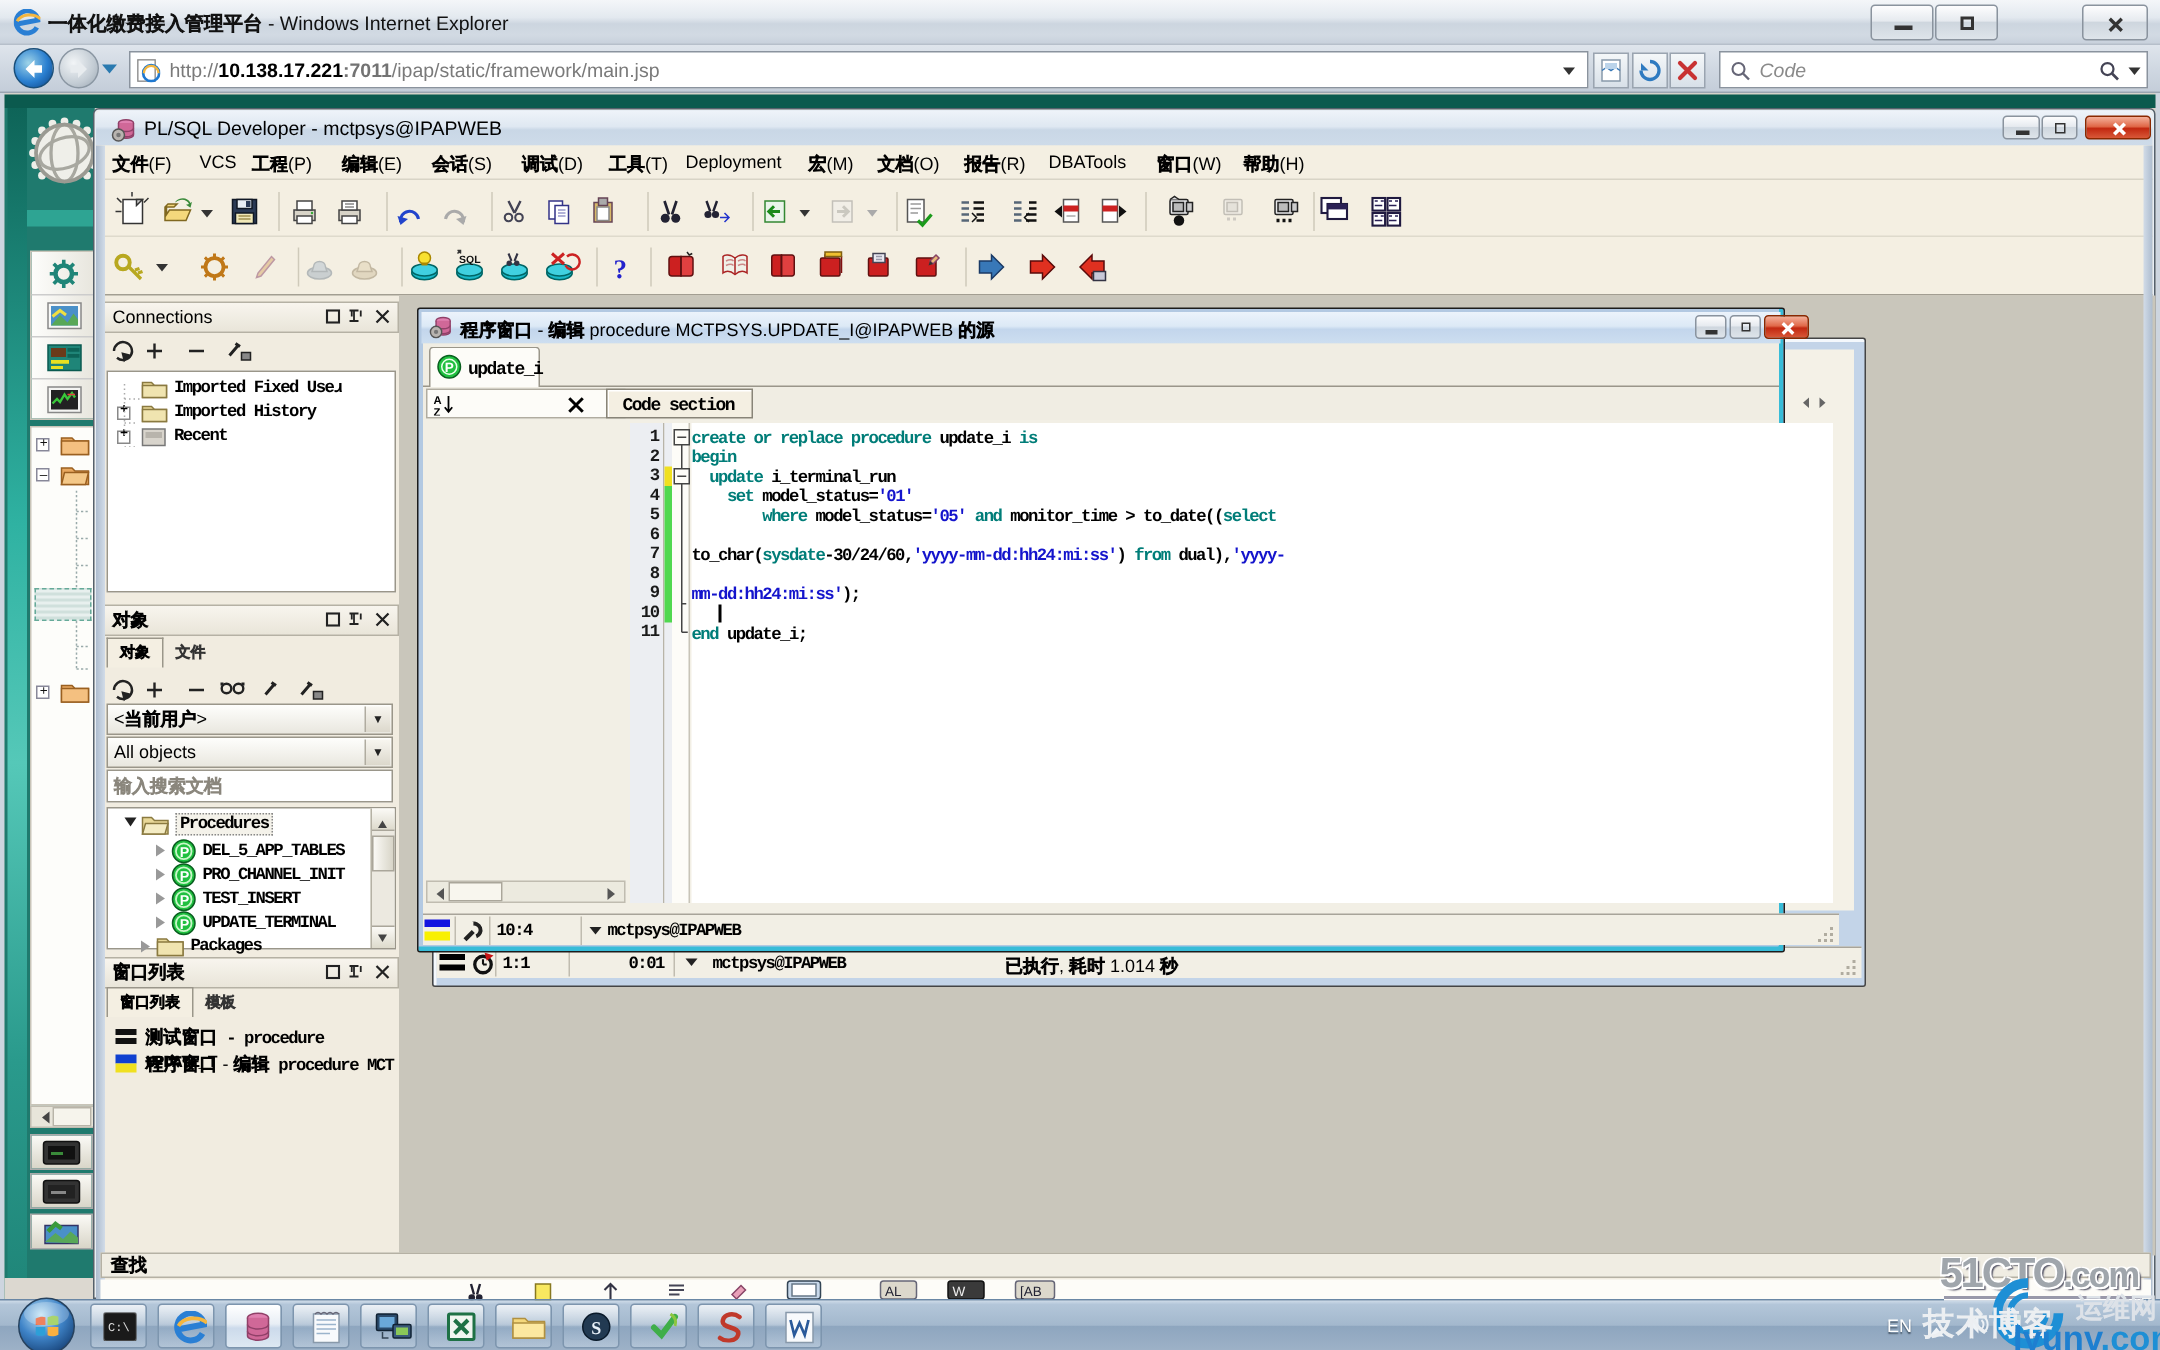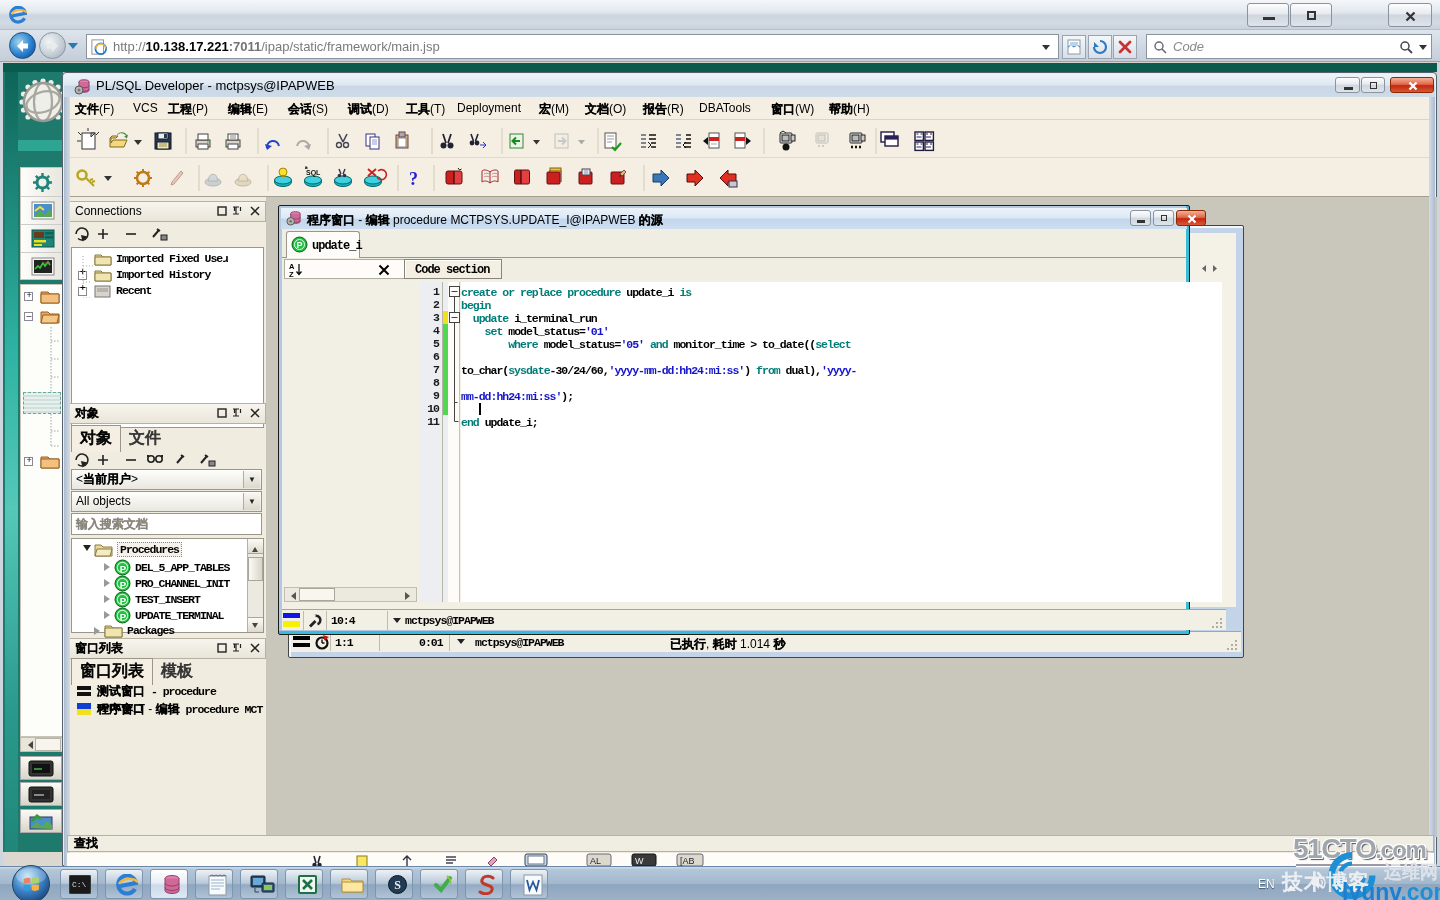--- a/index.html
+++ b/index.html
@@ -23,41 +23,42 @@
 #plsqltitle{position:absolute;left:1px;top:1px;width:1371px;height:23px;background:linear-gradient(180deg,#eef3f9 0%,#dfe8f2 45%,#c9d7e6 55%,#cedbe9 100%);border-radius:3px 3px 0 0}
 #plsqlmenu{position:absolute;left:1px;top:24px;width:1371px;height:23px;background:#f4efe2;border-bottom:1px solid #d8d4c6;font-size:12px;color:#000}
 #tb1{position:absolute;left:1px;top:47px;width:1371px;height:38px;background:#f4efe2;border-bottom:1px solid #dedacc}
 #tb2{position:absolute;left:1px;top:85px;width:1371px;height:39px;background:#f4efe2;border-bottom:1px solid #a29e92}
 
 .phead{position:absolute;left:6px;width:197px;height:21px;background:linear-gradient(180deg,#f8f5ee,#e9e5d9);border:1px solid #b5b1a4;font-size:12px;color:#000;line-height:19px;padding-left:5px}
 .pbtns{position:absolute;right:3px;top:3px;width:46px;height:13px}
 .whitebox{position:absolute;background:#fff;border:1px solid #9a968a}
 .combo{position:absolute;left:8px;width:191px;height:21px;background:linear-gradient(180deg,#fefefc,#e9e7df);border:1px solid #9a968a;font-size:12px;line-height:19px;padding-left:4px;color:#000}
 .combo .da{position:absolute;right:1px;top:1px;width:17px;height:17px;background:linear-gradient(180deg,#f8f6f0,#dcd8cc);border-left:1px solid #b0aca0;text-align:center;font-size:8px;line-height:17px;color:#222}
-.tabs{position:absolute;font-size:16px;color:#000}
+.tabs{position:absolute;font-size:10px;color:#000}
 .tab-a{display:inline-block;background:#f4efe2;border:1px solid #9a968a;border-bottom:none;padding:2px 8px 3px 8px;position:relative;top:0}
 .tab-i{display:inline-block;border-bottom:none;padding:3px 8px 2px 8px;color:#333}
 
 #mdi{position:absolute;left:203px;top:124px;width:1171px;height:640px;background:#c9c6bb}
 .iwtitle{position:absolute;left:2px;top:2px;right:2px;height:21px;background:linear-gradient(180deg,#ecf3fb 0%,#dce9f6 45%,#c3d6ec 55%,#cddef0 100%);font-size:12px;color:#000}
 .iwbody{position:absolute;left:3px;top:23px;right:3px;bottom:3px;background:#f2efe5}
 
 #gutter{position:absolute;background:#eceef2;border-right:1px solid #b8b4a8;font-family:"Liberation Mono",monospace;font-size:11.5px;letter-spacing:-1px;font-weight:bold;color:#1a1a1a;text-align:right;white-space:pre}
 #codearea{position:absolute;background:#fff;font-family:"Liberation Mono",monospace;font-size:11.5px;font-weight:bold;white-space:pre;line-height:13px;letter-spacing:-1px;color:#000}
 .kw{color:#007d78}.str{color:#1414cc}.id{color:#000}
 
 #taskbar{left:0;top:866px;width:1440px;height:34px;background:linear-gradient(180deg,#cfdce9 0%,#b3c6d9 8%,#a3b8cd 50%,#8ea6bf 52%,#9db1c7 100%);border-top:1px solid #6a87a5}
 .tbtn{position:absolute;top:2px;width:38px;height:30px;border:1px solid #7d95ae;border-radius:3px;background:linear-gradient(180deg,rgba(255,255,255,.75),rgba(255,255,255,.25) 45%,rgba(160,185,210,.25) 55%,rgba(200,215,230,.5))}
 </style></head><body>
 
 <div class="ab" id="ietitle">
   <svg class="ab" style="left:9px;top:6px" width="18" height="18" viewBox="0 0 22 22">
       <path d="M19 15 a9 9 0 1 1 1 -6 l-16 3" fill="none" stroke="#2a7fd4" stroke-width="4"></path>
       <path d="M3 10 a11 8 0 0 1 19 -2" stroke="#f4b63f" fill="none" stroke-width="2.5"></path>
     </svg>
+  <div class="txt"><b class="cn">一体化缴费接入管理平台</b> - Windows Internet Explorer</div>
   <div class="winbtn" style="left:1247px;width:42px">
       <span style="position:absolute;left:15px;top:13px;width:12px;height:3px;background:#333"></span>
     </div>
   <div class="winbtn" style="left:1290px;width:42px">
       <span style="position:absolute;left:16px;top:7px;width:9px;height:9px;border:2px solid #333"></span>
     </div>
   <div class="winbtn" style="left:1388px;width:44px">
       <svg style="position:absolute;left:16px;top:7px" width="11" height="11" viewBox="0 0 11 11">
         <path d="M1.5 1.5 L9.5 9.5 M9.5 1.5 L1.5 9.5" stroke="#333" stroke-width="2.2"></path>
       </svg>
@@ -516,21 +517,21 @@
         <g stroke="#222" stroke-width="1.6" fill="none">
           <path d="M3 9 a6 6 0 1 1 2 4.5"></path>
           <path d="M9 11 l1 4 3-3z" fill="#222"></path>
           <path d="M30 4 v10 M25 9 h10"></path>
           <path d="M53 9 h10"></path>
           <path d="M80 12 l6-7 M84 4 l3 2" stroke-width="2"></path>
           <rect x="88" y="10" width="6" height="5" fill="#888" stroke="#222" stroke-width="1"></rect>
         </g>
       </svg>
   </div>
-  <div class="whitebox mono" style="left:8px;top:174px;width:193px;height:181px;font-size:11.5px;font-weight:bold" id="conntree">
+  <div class="whitebox mono" style="left:8px;top:174px;width:193px;height:148px;font-size:11.5px;font-weight:bold" id="conntree">
     <div class="ab" style="left:22px;top:4px"><svg width="18" height="14" viewBox="0 0 18 14">
           <path d="M1 3 h6 l2 2 h8 v8 h-16 z" fill="#e8d898" stroke="#8a7a40"></path>
           <path d="M1 5 h16 v8 h-16 z" fill="#f0e4b0" stroke="#8a7a40"></path>
         </svg></div>
     <span class="ab" style="left:44px;top:4px">Imported Fixed Useɹ</span>
     <div class="ab" style="left:6px;top:23px;width:9px;height:9px;border:1px solid #888;background:#fff">
         <span style="position:absolute;left:1px;top:-4px;font-size:9px;color:#000">+</span>
       </div>
     <div class="ab" style="left:22px;top:20px"><svg width="18" height="14" viewBox="0 0 18 14">
           <path d="M1 3 h6 l2 2 h8 v8 h-16 z" fill="#e8d898" stroke="#8a7a40"></path>

